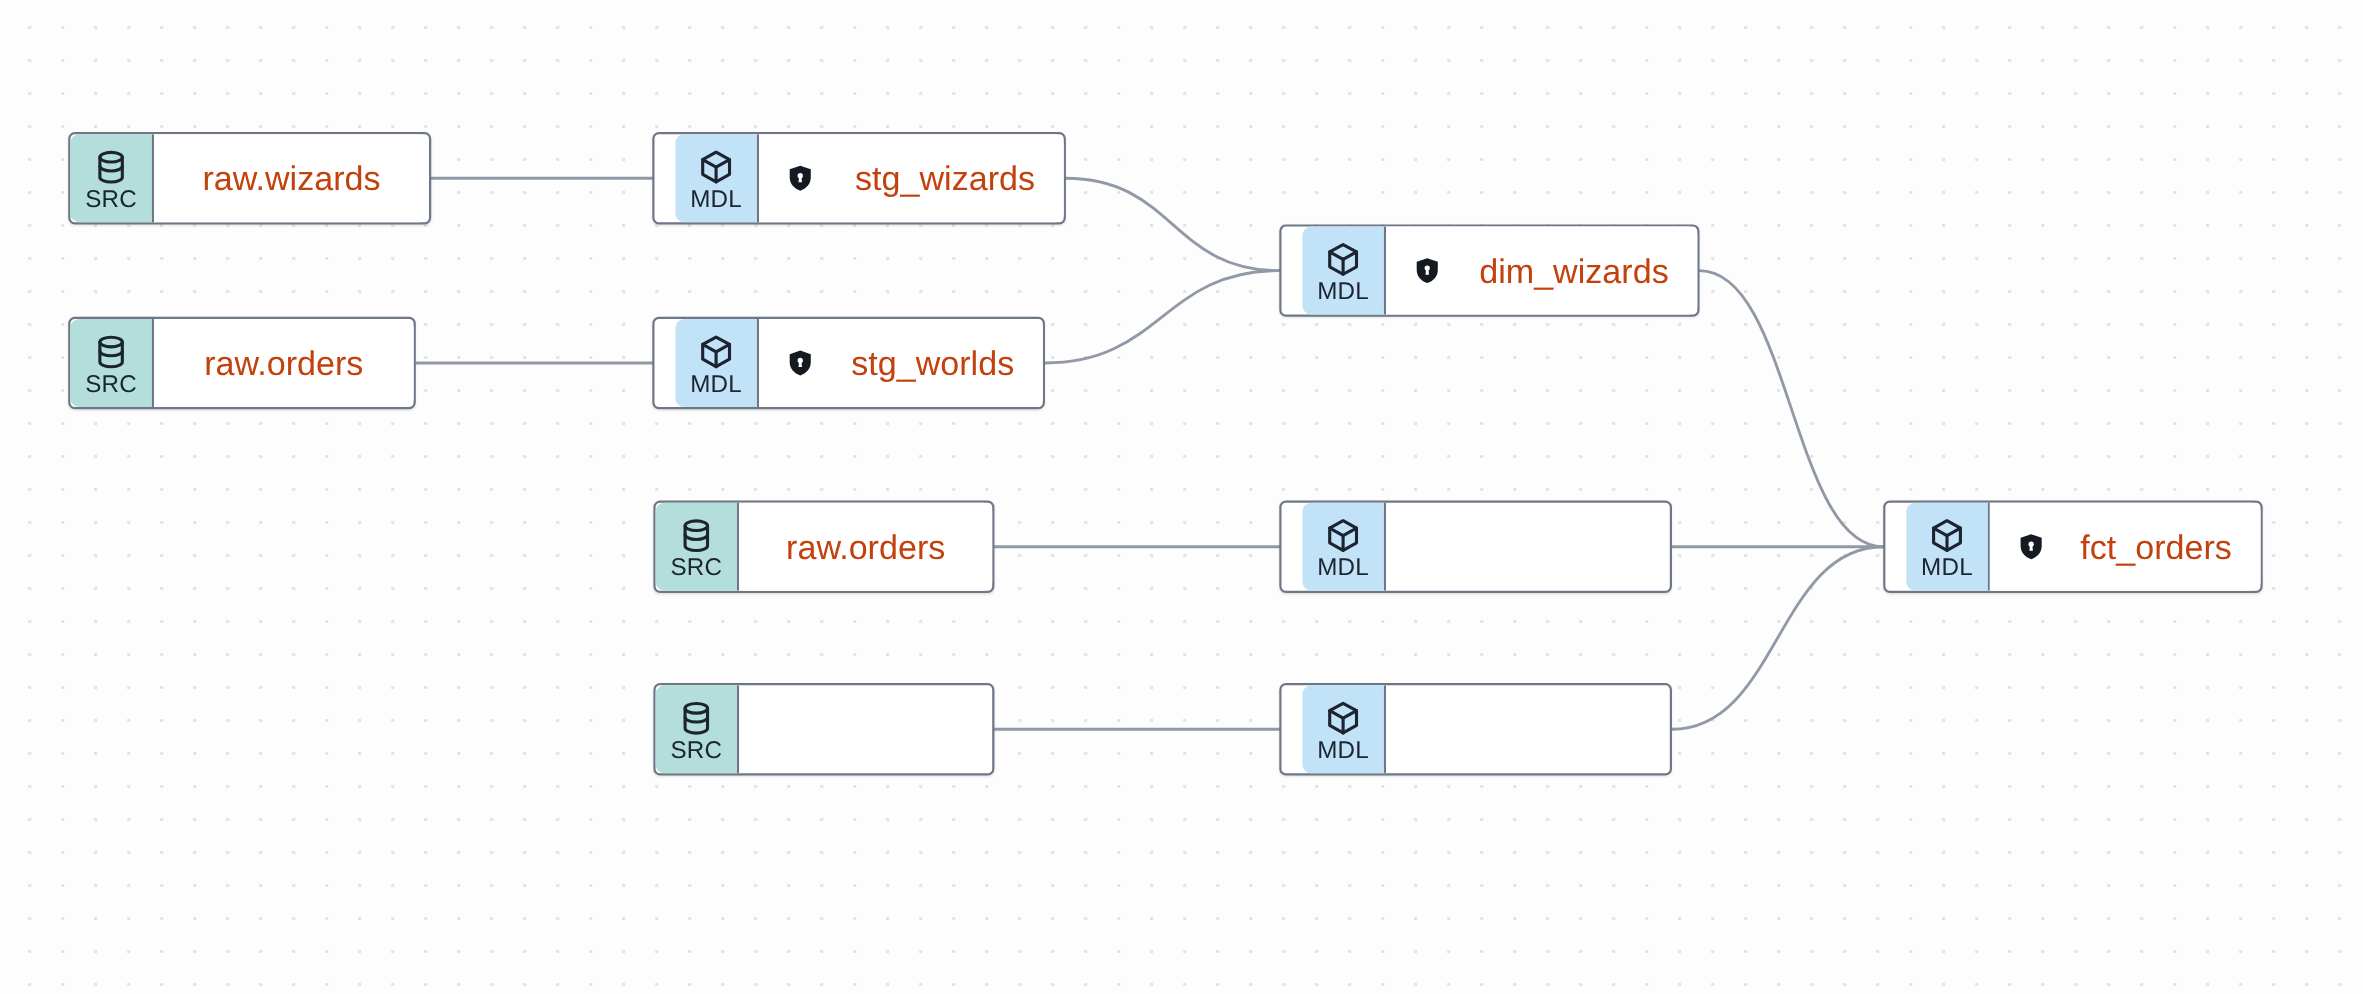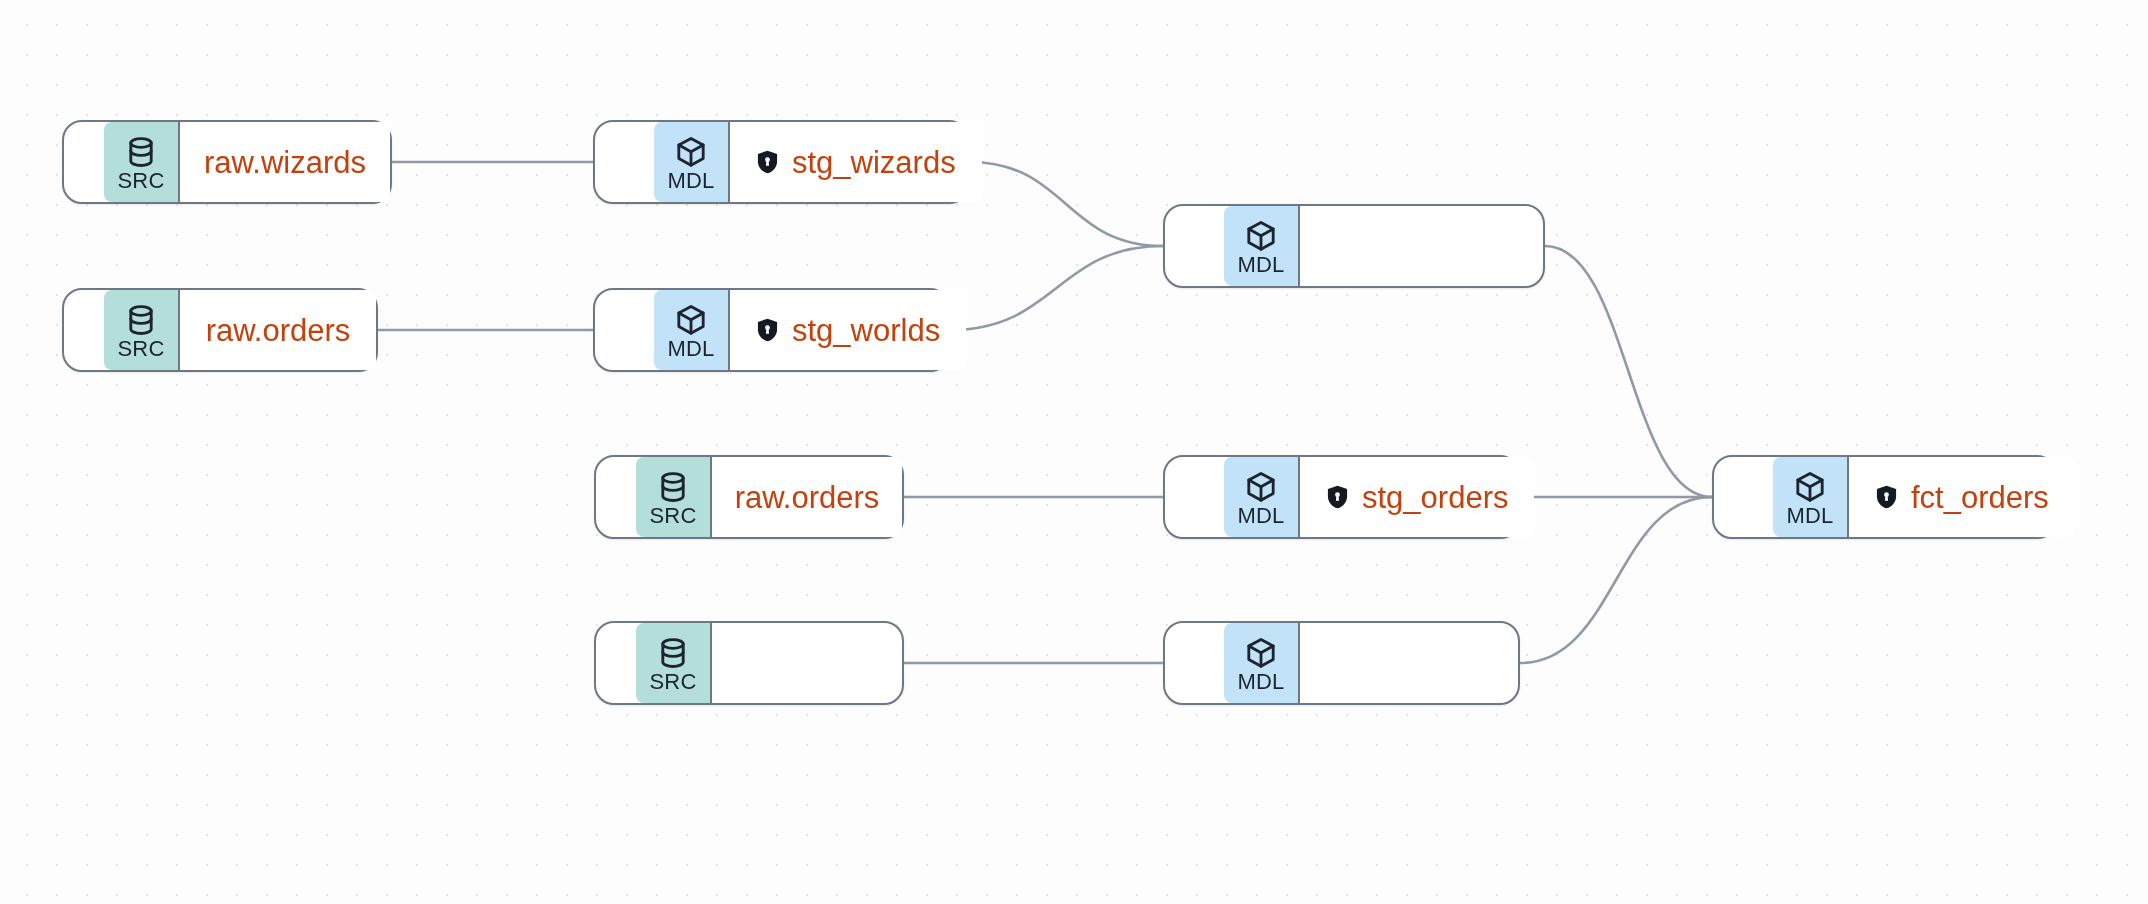--- a/index.html
+++ b/index.html
@@ -37,25 +37,24 @@
     stroke-width: 2.6;
     stroke-linecap: round;
   }
 
   
   .node {
     position: absolute;
     display: flex;
     align-items: stretch;
     height: 84px;
-    border-radius: 20px;
+    border-radius: 6px;
     background: #ffffff;
     border: 2.4px solid #6f7787;
     box-shadow: 0 1px 2px rgba(30,38,50,0.10);
-    padding-left: 40px;
   }
 
   .node-badge {
     width: 76px;
     flex: 0 0 76px;
     display: flex;
     flex-direction: column;
     align-items: center;
     justify-content: center;
     gap: 1px;
@@ -217,48 +216,48 @@
       </div>
       <div class="node type-mdl" style="left: 1163px; top: 455px; width: 357px;">
         <div class="node-badge">
           <span class="badge-icon"><svg viewBox="0 0 24 24" width="34" height="34" fill="none" stroke="#1b2430" stroke-width="2" stroke-linecap="round" stroke-linejoin="round">
               <path d="M12 2.4 L20.6 7.1 V16.6 L12 21.4 L3.4 16.6 V7.1 Z"></path>
               <path d="M3.4 7.1 L12 11.9 L20.6 7.1"></path>
               <path d="M12 11.9 V21.4"></path>
             </svg></span>
           <span class="badge-label">MDL</span>
         </div>
-        <div class="node-body">
-          <span class="lock-icon"><svg viewBox="0 0 24 26" width="23" height="26" xmlns="http://www.w3.org/2000/svg">
-              <path d="M12 1.2 L22 4.6 V12.4 C22 18.4 17.6 23.1 12 24.8 C6.4 23.1 2 18.4 2 12.4 V4.6 Z" fill="#141922"></path>
-              <circle cx="12" cy="10.6" r="2.5" fill="#ffffff"></circle>
-              <path d="M10.85 11.6 h2.3 l0.5 5.3 h-3.3 Z" fill="#ffffff"></path>
-            </svg></span>
-          <span class="node-label">stg_orders</span>
-        </div>
       </div>
       <div class="node type-mdl" style="left: 1163px; top: 621px; width: 357px;">
         <div class="node-badge">
           <span class="badge-icon"><svg viewBox="0 0 24 24" width="34" height="34" fill="none" stroke="#1b2430" stroke-width="2" stroke-linecap="round" stroke-linejoin="round">
               <path d="M12 2.4 L20.6 7.1 V16.6 L12 21.4 L3.4 16.6 V7.1 Z"></path>
               <path d="M3.4 7.1 L12 11.9 L20.6 7.1"></path>
               <path d="M12 11.9 V21.4"></path>
             </svg></span>
           <span class="badge-label">MDL</span>
         </div>
       </div>
       <div class="node type-mdl" style="left: 1163px; top: 204px; width: 382px;">
         <div class="node-badge">
           <span class="badge-icon"><svg viewBox="0 0 24 24" width="34" height="34" fill="none" stroke="#1b2430" stroke-width="2" stroke-linecap="round" stroke-linejoin="round">
               <path d="M12 2.4 L20.6 7.1 V16.6 L12 21.4 L3.4 16.6 V7.1 Z"></path>
               <path d="M3.4 7.1 L12 11.9 L20.6 7.1"></path>
               <path d="M12 11.9 V21.4"></path>
             </svg></span>
           <span class="badge-label">MDL</span>
         </div>
+        <div class="node-body">
+          <span class="lock-icon"><svg viewBox="0 0 24 26" width="23" height="26" xmlns="http://www.w3.org/2000/svg">
+              <path d="M12 1.2 L22 4.6 V12.4 C22 18.4 17.6 23.1 12 24.8 C6.4 23.1 2 18.4 2 12.4 V4.6 Z" fill="#141922"></path>
+              <circle cx="12" cy="10.6" r="2.5" fill="#ffffff"></circle>
+              <path d="M10.85 11.6 h2.3 l0.5 5.3 h-3.3 Z" fill="#ffffff"></path>
+            </svg></span>
+          <span class="node-label">dim_wizards</span>
+        </div>
       </div>
       <div class="node type-mdl" style="left: 1712px; top: 455px; width: 345px;">
         <div class="node-badge">
           <span class="badge-icon"><svg viewBox="0 0 24 24" width="34" height="34" fill="none" stroke="#1b2430" stroke-width="2" stroke-linecap="round" stroke-linejoin="round">
               <path d="M12 2.4 L20.6 7.1 V16.6 L12 21.4 L3.4 16.6 V7.1 Z"></path>
               <path d="M3.4 7.1 L12 11.9 L20.6 7.1"></path>
               <path d="M12 11.9 V21.4"></path>
             </svg></span>
           <span class="badge-label">MDL</span>
         </div>

